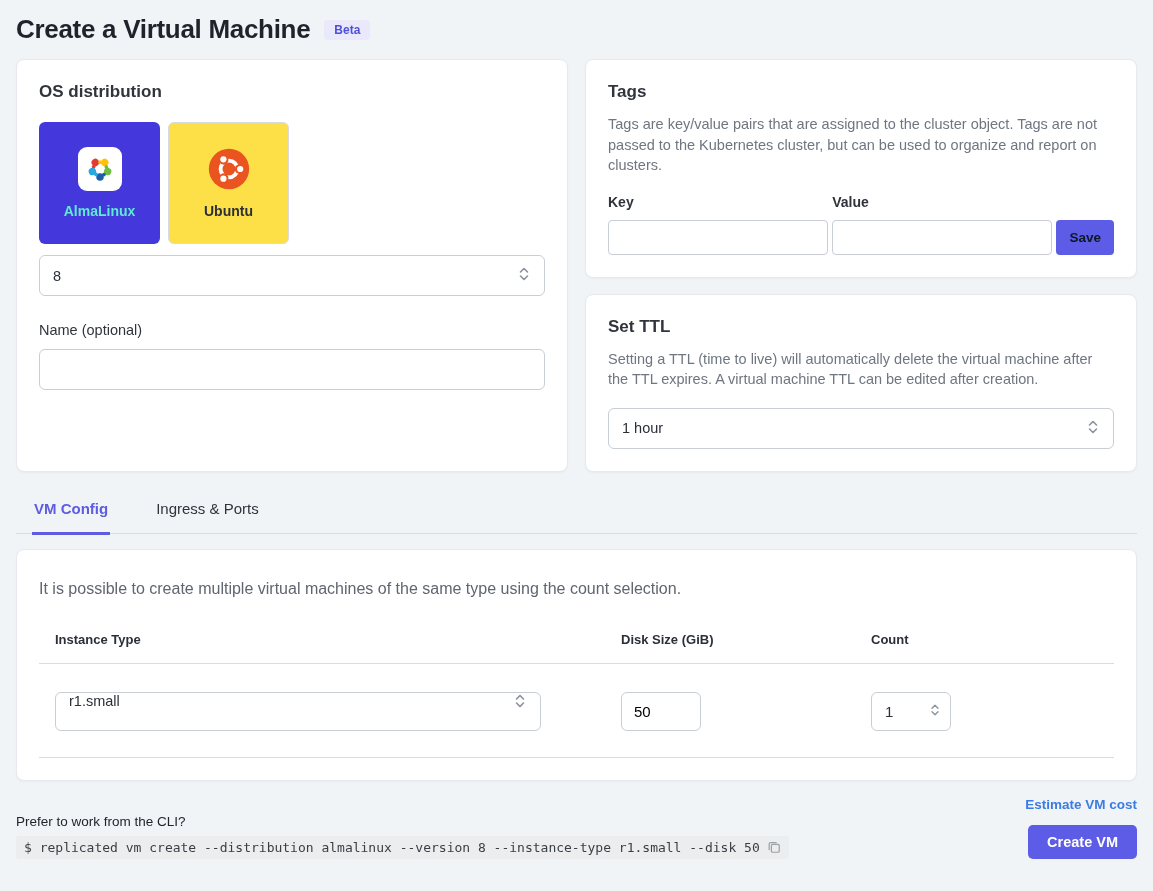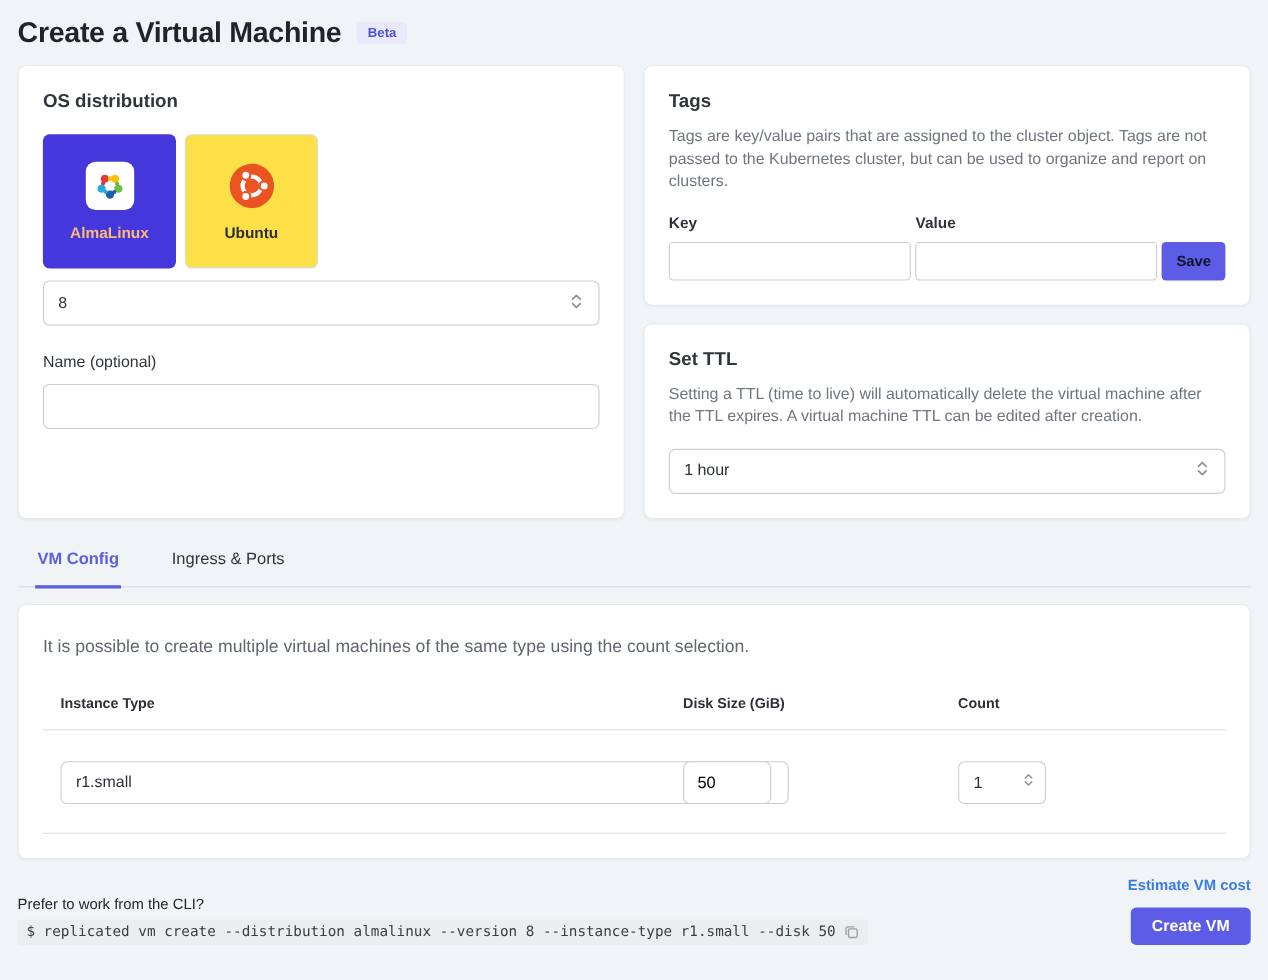--- a/index.html
+++ b/index.html
@@ -31,21 +31,21 @@
   
   .os-tiles { display: flex; gap: 8px; margin-top: 20px; }
   .os-tile {
     width: 121px; height: 122px; border-radius: 6px;
     display: flex; flex-direction: column; align-items: center; justify-content: center;
     cursor: pointer;
   }
   .os-tile.selected { background: #4438dd; }
   .os-tile.unselected { background: #fde047; border: 1px solid #d7dbe0; }
   .os-tile .tile-label { margin-top: 12px; font-size: 14px; font-weight: 700; }
-  .os-tile.selected .tile-label { color: #fdba74; }
+  .os-tile.selected .tile-label { color: #5eead4; }
   .os-tile.unselected .tile-label { color: #2b3038; }
   .os-icon-sq { width: 44px; height: 44px; background: #fff; border-radius: 9px;
     display:flex; align-items:center; justify-content:center; }
   .field-label { font-size: 14.5px; color: #30353d; margin-top: 26px; }
   .selectbox {
     margin-top: 11px; height: 41px; border: 1px solid #c9cdd4; border-radius: 6px;
     display: flex; align-items: center; justify-content: space-between;
     padding: 0 13px; font-size: 14.5px; color: #2b3038; background: #fff; cursor: pointer;
   }
   .textinput {
@@ -82,22 +82,22 @@
     display: grid; grid-template-columns: 566px 250px 1fr;
     padding: 0 38px; margin-top: 34px; align-items: center;
   }
   .vm-th { font-size: 13px; font-weight: 700; color: #2b3038; }
   .vm-divider { border: none; border-top: 1px solid #d9dce1; margin: 16px 22px 0 22px; }
   .vm-row {
     display: grid; grid-template-columns: 566px 250px 1fr;
     padding: 0 38px; margin-top: 28px; align-items: center;
   }
   .vm-select {
-    height: 39px; width: 662px; border: 1px solid #c9cdd4; border-radius: 6px;
-    display: flex; align-items: center; justify-content: space-between;
+    height: 39px; width: 486px; border: 1px solid #c9cdd4; border-radius: 6px;
+    display: flex; align-items: flex-start; justify-content: space-between;
     padding: 0 13px; font-size: 14.5px; background: #fff; cursor: pointer;
   }
   .disk-input {
     height: 39px; width: 80px; border: 1px solid #c9cdd4; border-radius: 6px;
     padding: 0 12px; font-size: 15px; font-family: "Liberation Sans", sans-serif; background:#fff;
   }
   .count-stepper {
     height: 39px; width: 80px; border: 1px solid #c9cdd4; border-radius: 6px;
     display: flex; align-items: center; justify-content: space-between;
     padding: 0 9px 0 13px; font-size: 15px; background: #fff; cursor: pointer;

